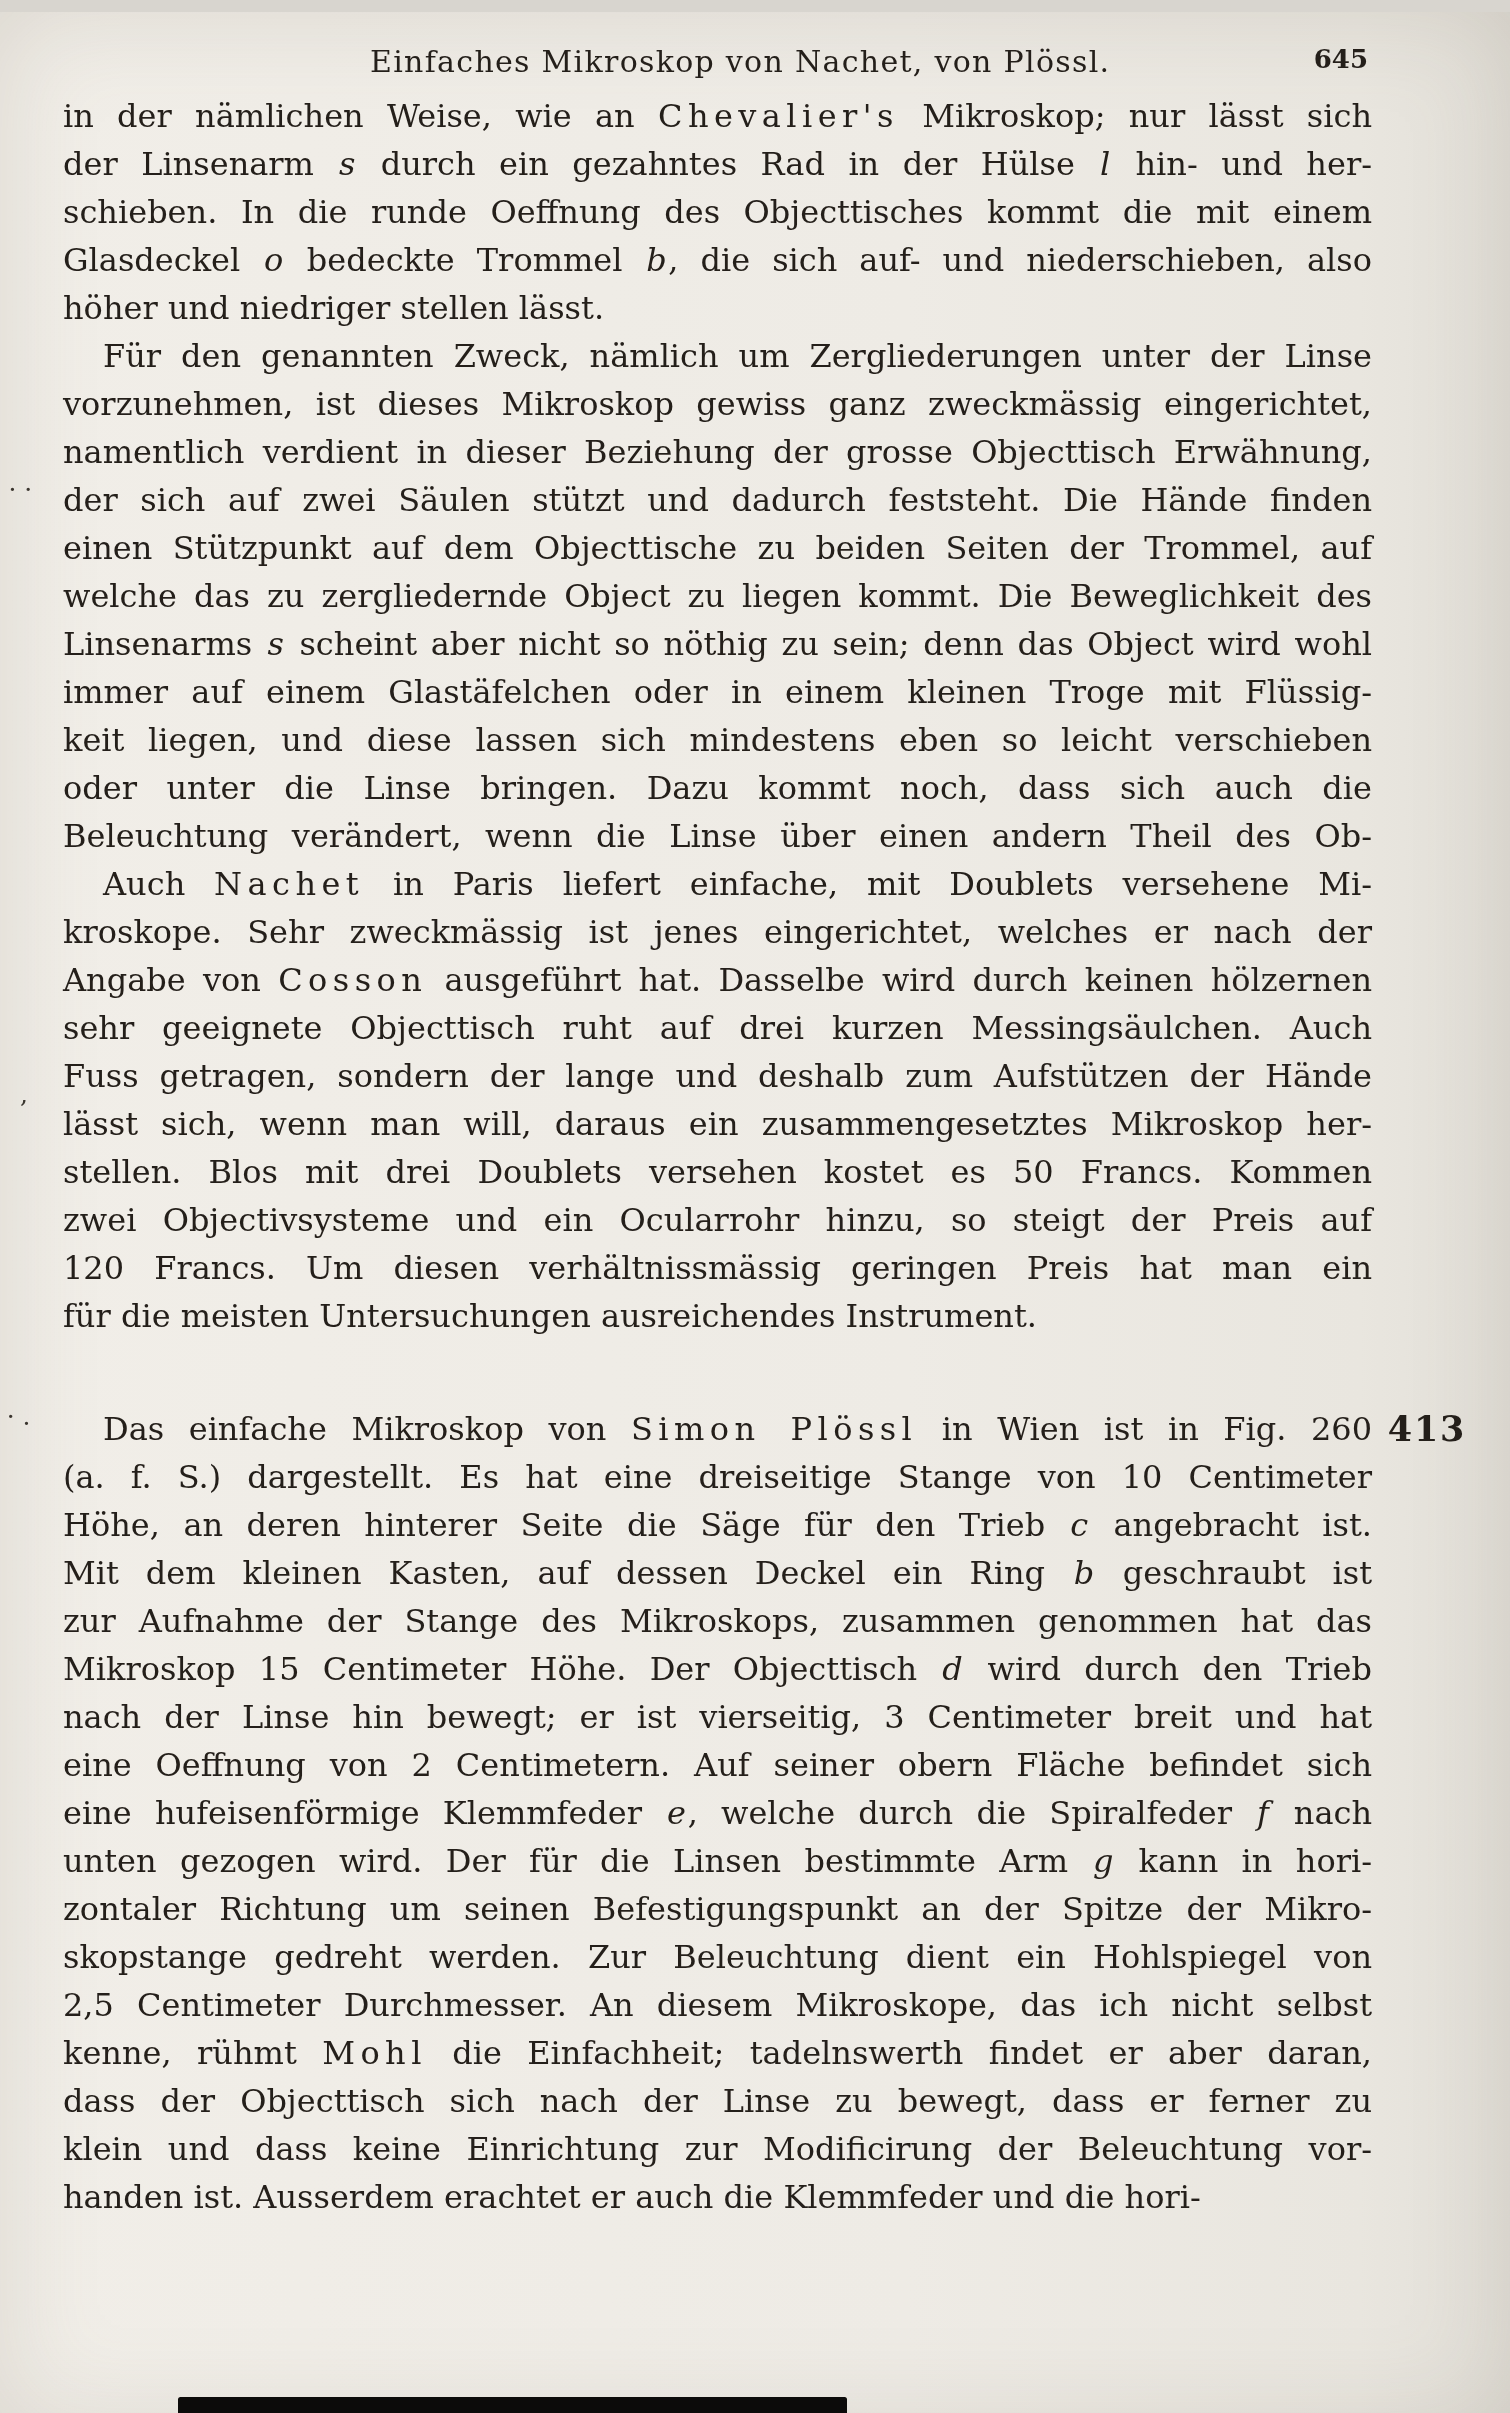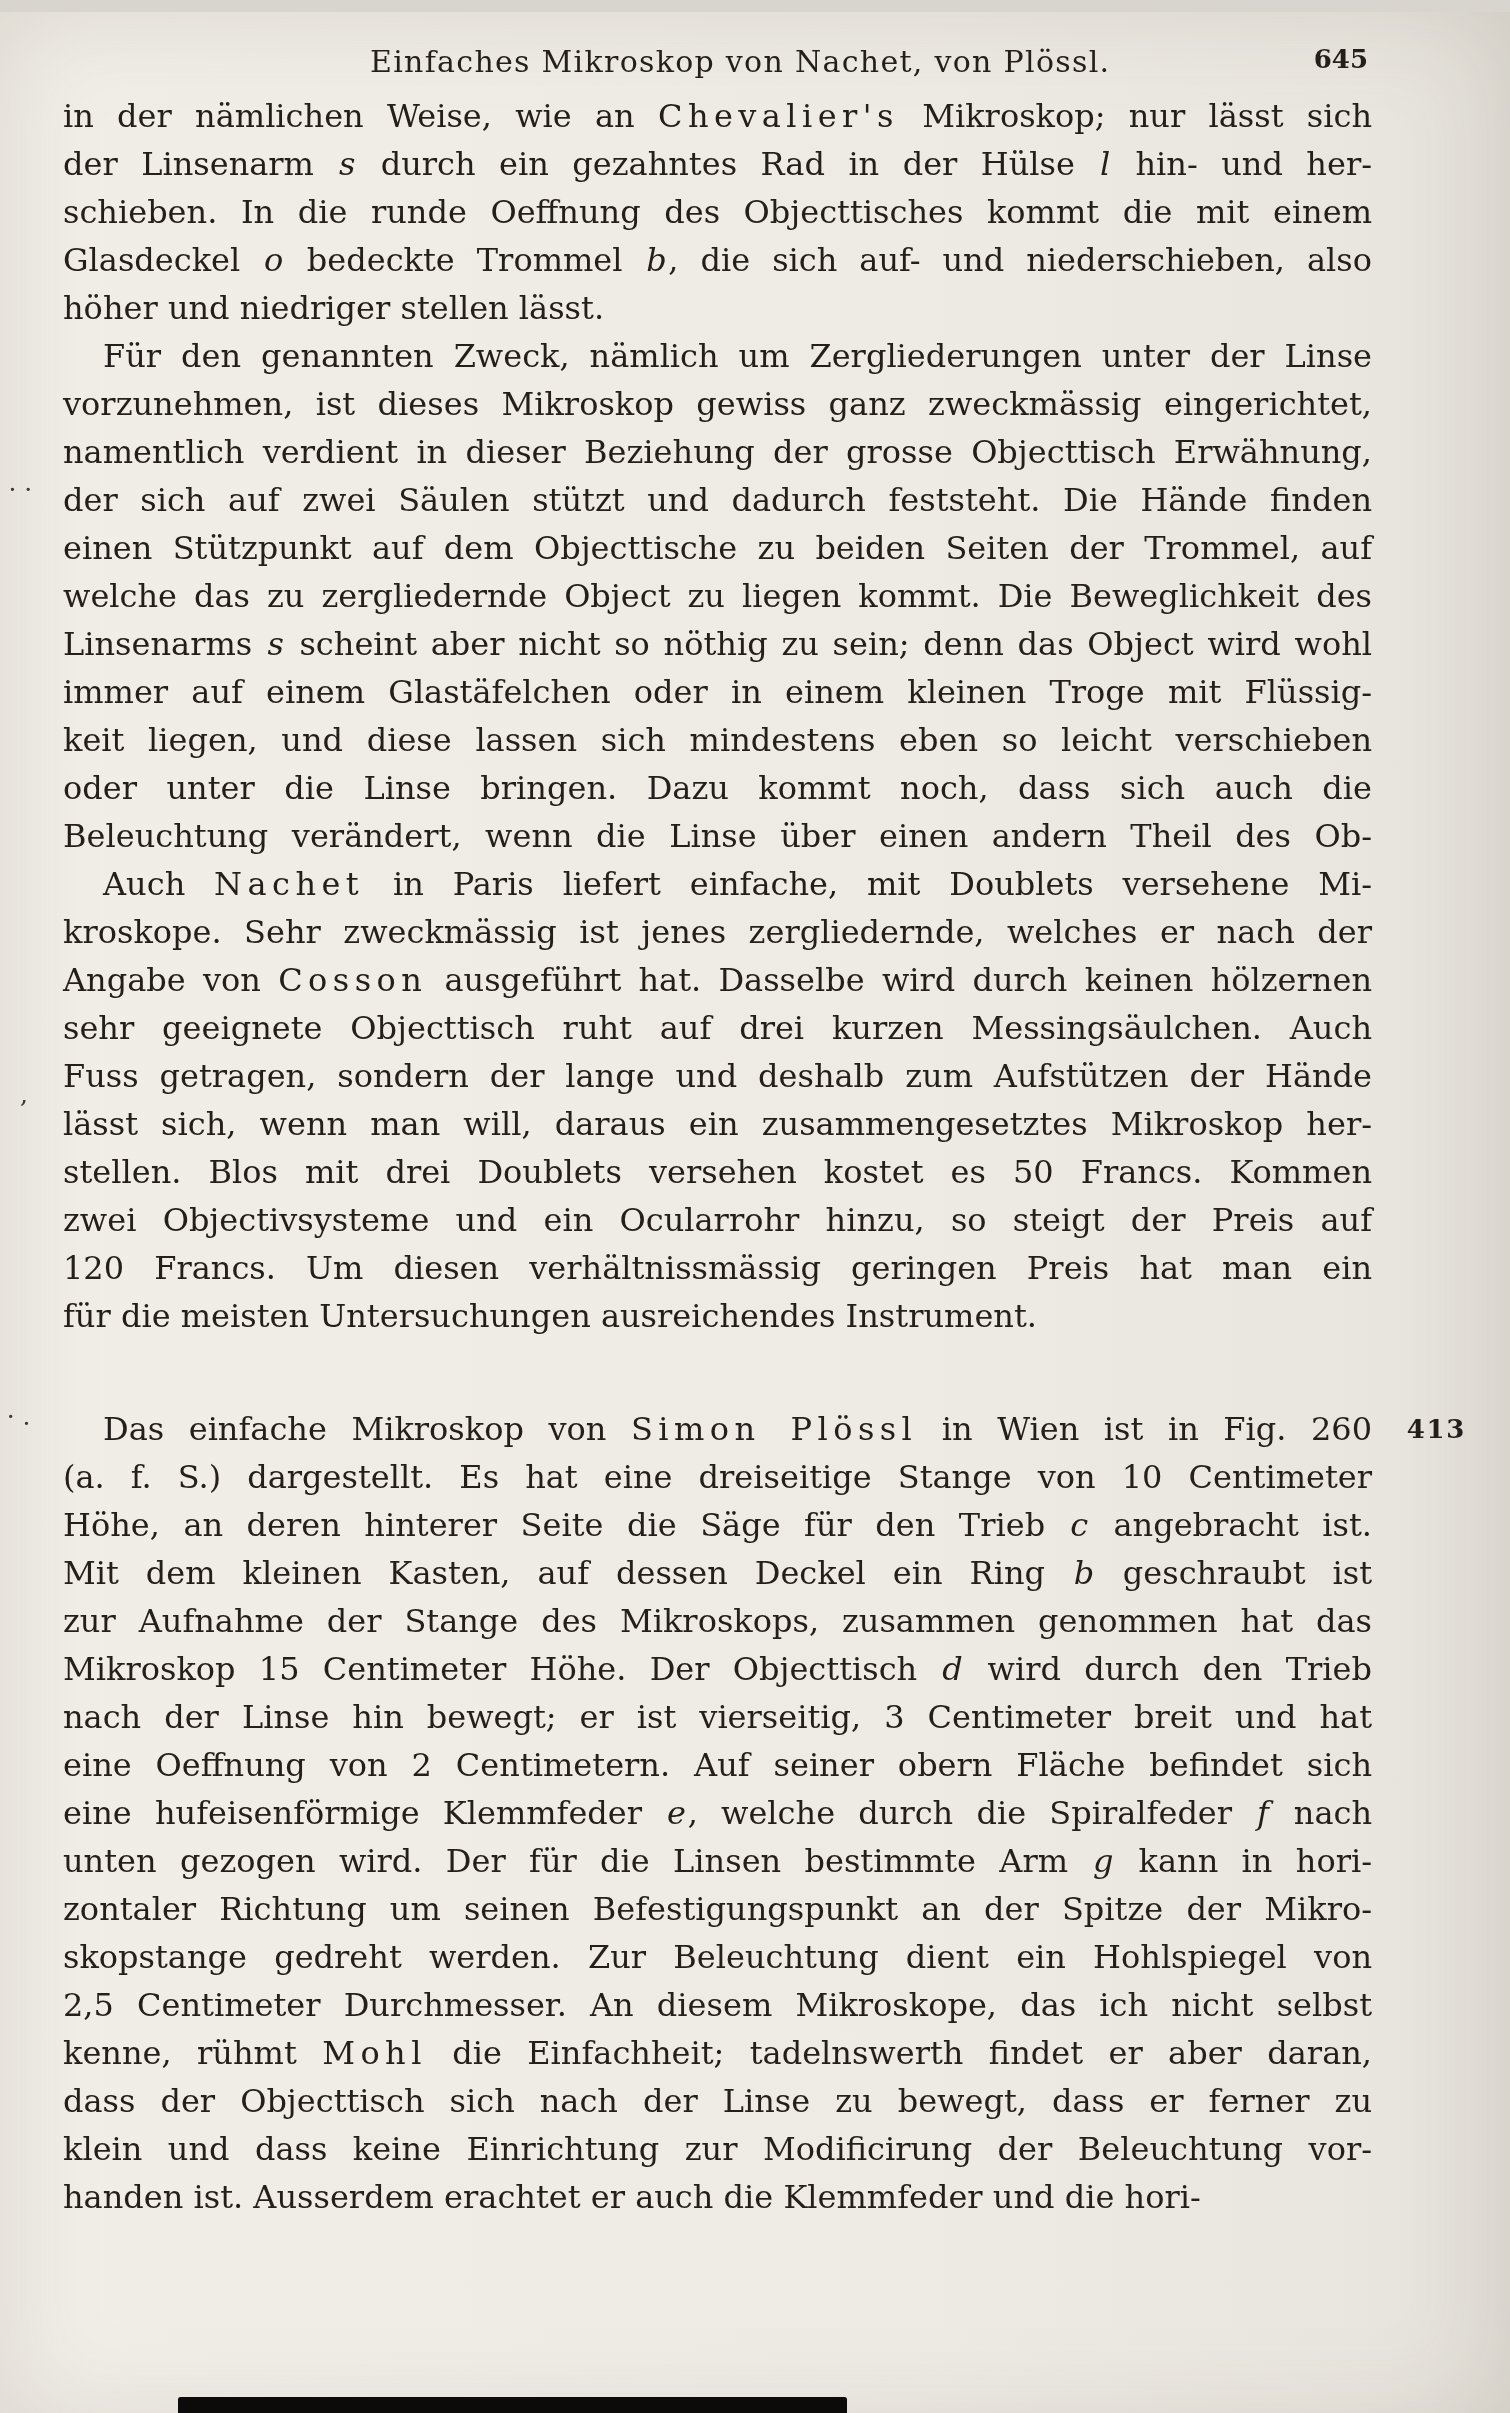--- a/index.html
+++ b/index.html
@@ -54,21 +54,21 @@
   }
   .line.last { text-align-last: left; }
   .paragraph.indent .line.first { text-indent: 40px; }
   .var { font-style: italic; padding: 0 1.7px; }
   .spaced { letter-spacing: 0.17em; }
   .margin-note {
     position: absolute;
     right: -94px;
     top: 0;
     font-weight: bold;
-    font-size: 26px;
+    font-size: 35px;
     letter-spacing: 1.7px;
   }
   .scan-bar {
     position: absolute;
     left: 178px;
     bottom: 0;
     width: 669px;
     height: 28.4px;
     background: #0c0b0a;
     border-radius: 2.5px 2.5px 0 0;
@@ -106,21 +106,21 @@
         <div class="line">einen Stützpunkt auf dem Objecttische zu beiden Seiten der Trommel, auf</div>
         <div class="line">welche das zu zergliedernde Object zu liegen kommt.  Die Beweglichkeit des</div>
         <div class="line">Linsenarms <span class="var">s</span> scheint aber nicht so nöthig zu sein; denn das Object wird wohl</div>
         <div class="line">immer auf einem Glastäfelchen oder in einem kleinen Troge mit Flüssig-</div>
         <div class="line">keit liegen, und diese lassen sich mindestens eben so leicht verschieben</div>
         <div class="line">oder unter die Linse bringen.  Dazu kommt noch, dass sich auch die</div>
         <div class="line">Beleuchtung verändert, wenn die Linse über einen andern Theil des Ob-</div>
       </div>
       <div class="paragraph indent">
         <div class="line first">Auch <span class="spaced">Nachet</span> in Paris liefert einfache, mit Doublets versehene Mi-</div>
-        <div class="line">kroskope.  Sehr zweckmässig ist jenes zergliedernde, welches er nach der</div>
+        <div class="line">kroskope.  Sehr zweckmässig ist jenes eingerichtet, welches er nach der</div>
         <div class="line">Angabe von <span class="spaced">Cosson</span> ausgeführt hat.  Dasselbe wird durch keinen hölzernen</div>
         <div class="line">sehr geeignete Objecttisch ruht auf drei kurzen Messingsäulchen.  Auch</div>
         <div class="line">Fuss getragen, sondern der lange und deshalb zum Aufstützen der Hände</div>
         <div class="line">lässt sich, wenn man will, daraus ein zusammengesetztes Mikroskop her-</div>
         <div class="line">stellen.  Blos mit drei Doublets versehen kostet es 50 Francs.  Kommen</div>
         <div class="line">zwei Objectivsysteme und ein Ocularrohr hinzu, so steigt der Preis auf</div>
         <div class="line">120 Francs.  Um diesen verhältnissmässig geringen Preis hat man ein</div>
         <div class="line last">für die meisten Untersuchungen ausreichendes Instrument.</div>
       </div>
       <div class="paragraph indent gap-before">

